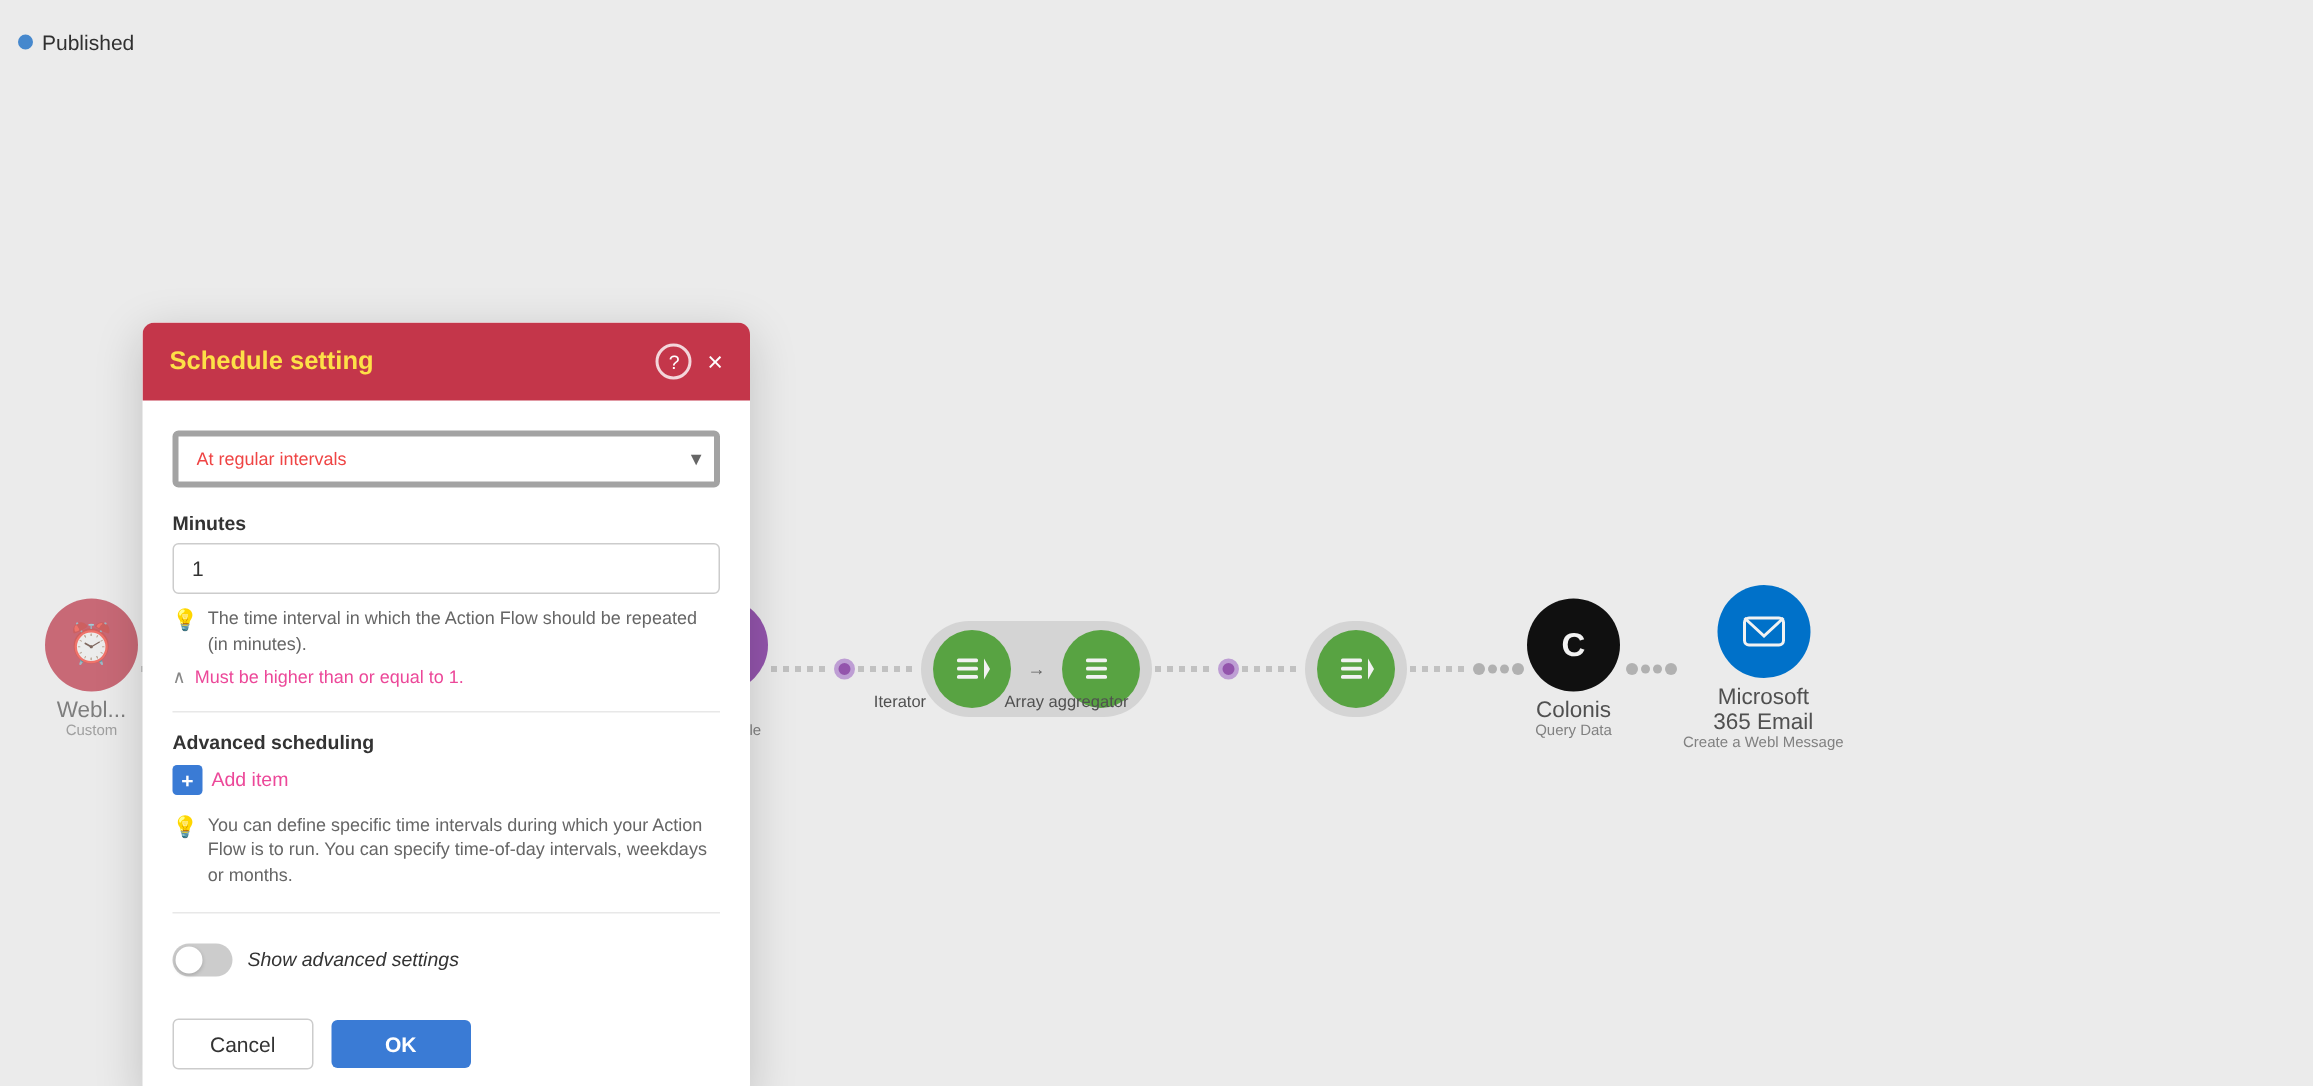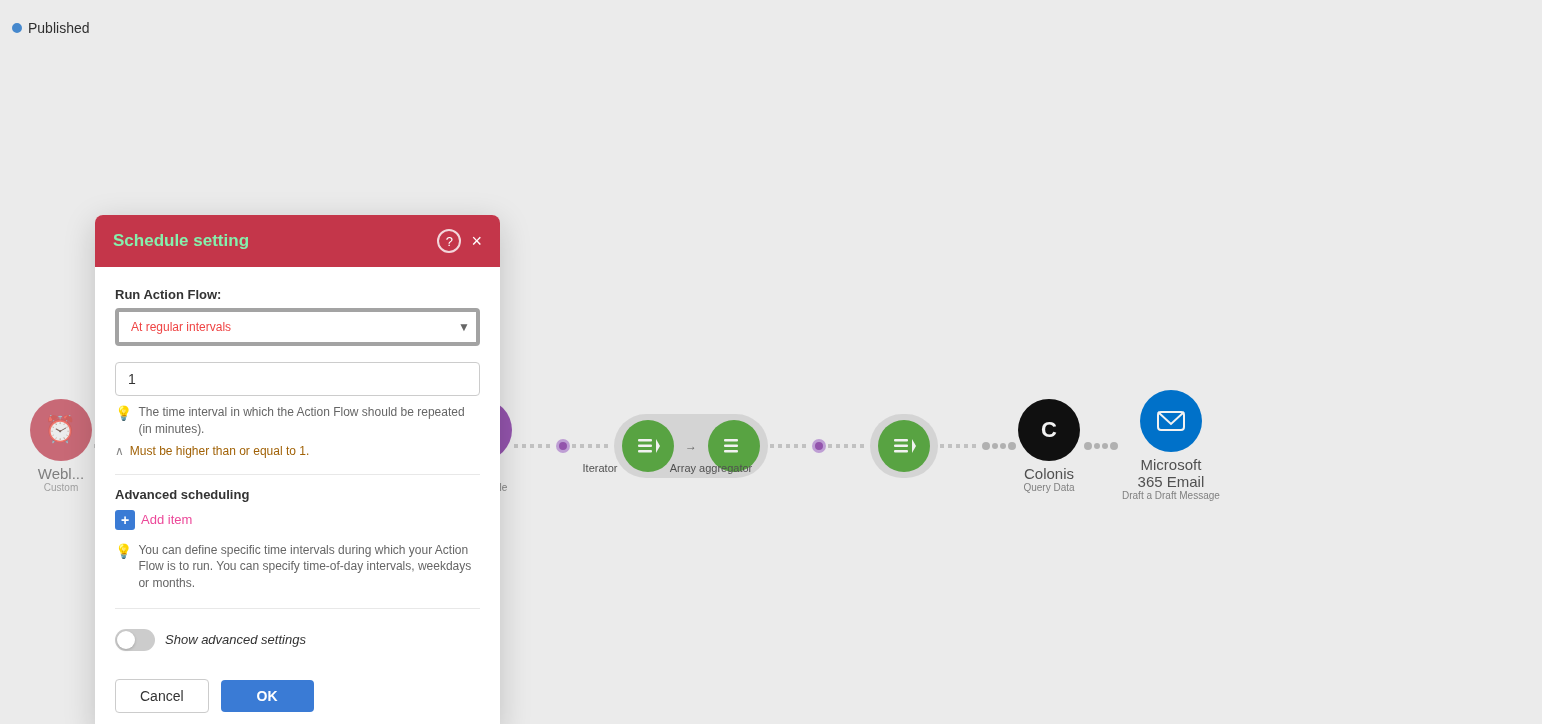--- a/index.html
+++ b/index.html
@@ -91,21 +91,21 @@
 
     .modal-header {
       background: #c4364a;
       padding: 14px 18px;
       display: flex;
       align-items: center;
       justify-content: space-between;
     }
 
     .modal-title {
-      color: #86efac;
+      color: #fde047;
       font-size: 17px;
       font-weight: 600;
     }
 
     .modal-header-actions {
       display: flex;
       align-items: center;
       gap: 10px;
     }
 
@@ -208,21 +208,21 @@
       margin-bottom: 16px;
     }
 
     .chevron-up {
       color: #888;
       font-size: 12px;
     }
 
     .validation-text {
       font-size: 12px;
-      color: #a16207;
+      color: #ec4899;
     }
 
     .divider {
       border: none;
       border-top: 1px solid #e8e8e8;
       margin: 12px 0;
     }
 
     .advanced-section-title {
       font-size: 13px;
@@ -462,21 +462,21 @@
   </div>
 
   <div class="node-outer">
     <div style="width:62px;height:62px;border-radius:50%;background:#0078d4;display:flex;align-items:center;justify-content:center;color:white;font-size:24px;">
       <svg width="34" height="34" viewBox="0 0 34 34" fill="none">
           <rect x="4" y="8" width="26" height="18" rx="3" fill="none" stroke="white" stroke-width="2"></rect>
           <polyline points="4,8 17,20 30,8" stroke="white" stroke-width="2" fill="none"></polyline>
         </svg>
     </div>
     <div class="node-label">Microsoft 365 Email</div>
-    <div class="node-sublabel">Draft a Draft Message</div>
+    <div class="node-sublabel">Create a Webl Message</div>
   </div>
 </div>
 
 <div style="position:absolute;top:462px;left:555px;display:flex;gap:2px;">
   <div style="width:90px;text-align:center;font-size:11px;color:#555;">Iterator</div>
   <div style="width:12px;"></div>
   <div style="width:100px;text-align:center;font-size:11px;color:#555;">Array aggregator</div>
 </div>
 
 <div class="modal-overlay"></div>
@@ -486,31 +486,31 @@
   <div class="modal-header">
     <span class="modal-title">Schedule setting</span>
     <div class="modal-header-actions">
       <button class="modal-help-btn">?</button>
       <button class="modal-close-btn">×</button>
     </div>
   </div>
 
   <div class="modal-body">
     
-    <label class="form-label">Run Action Flow:</label>
     <div class="form-select-wrapper">
       <select class="form-select">
         <option>At regular intervals</option>
         <option>Once</option>
         <option>On a schedule</option>
       </select>
       <span class="select-arrow">▼</span>
     </div>
 
     
+    <label class="form-label">Minutes</label>
     <input type="number" class="form-input" value="1" style="">
 
     
     <div class="hint-row">
       <span class="hint-icon">💡</span>
       <span class="hint-text">The time interval in which the Action Flow should be repeated (in minutes).</span>
     </div>
 
     
     <div class="validation-row">

